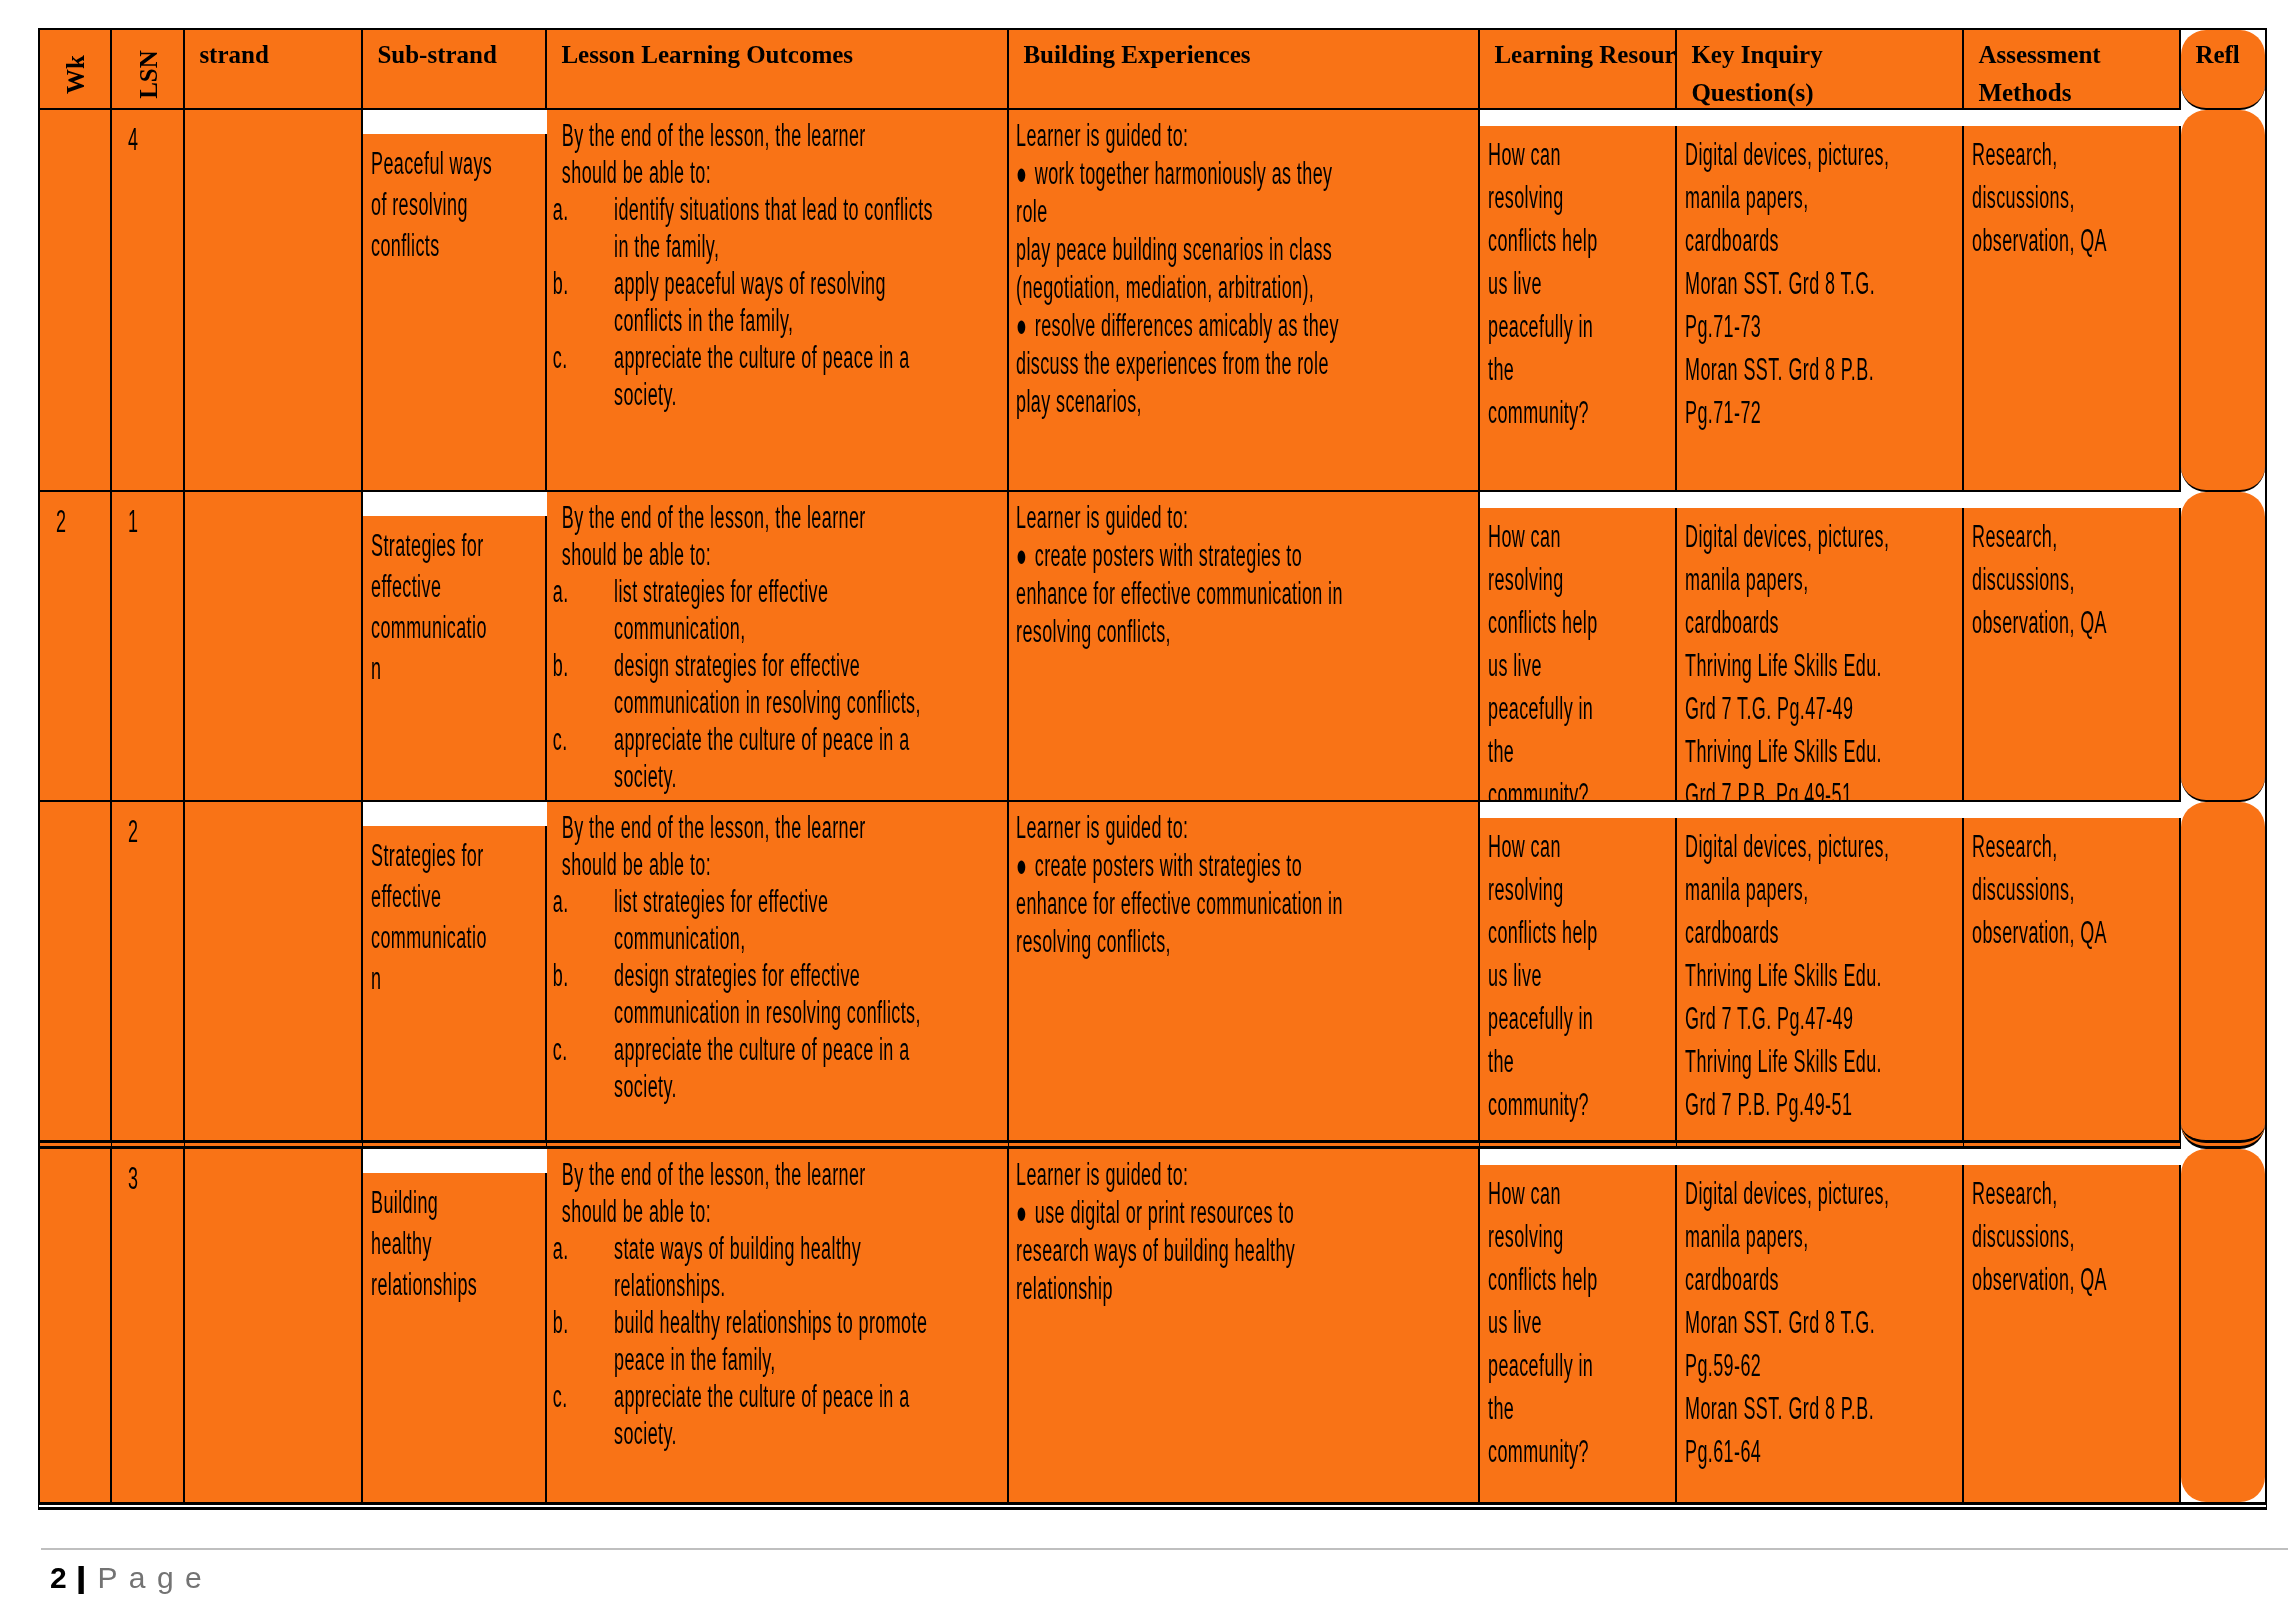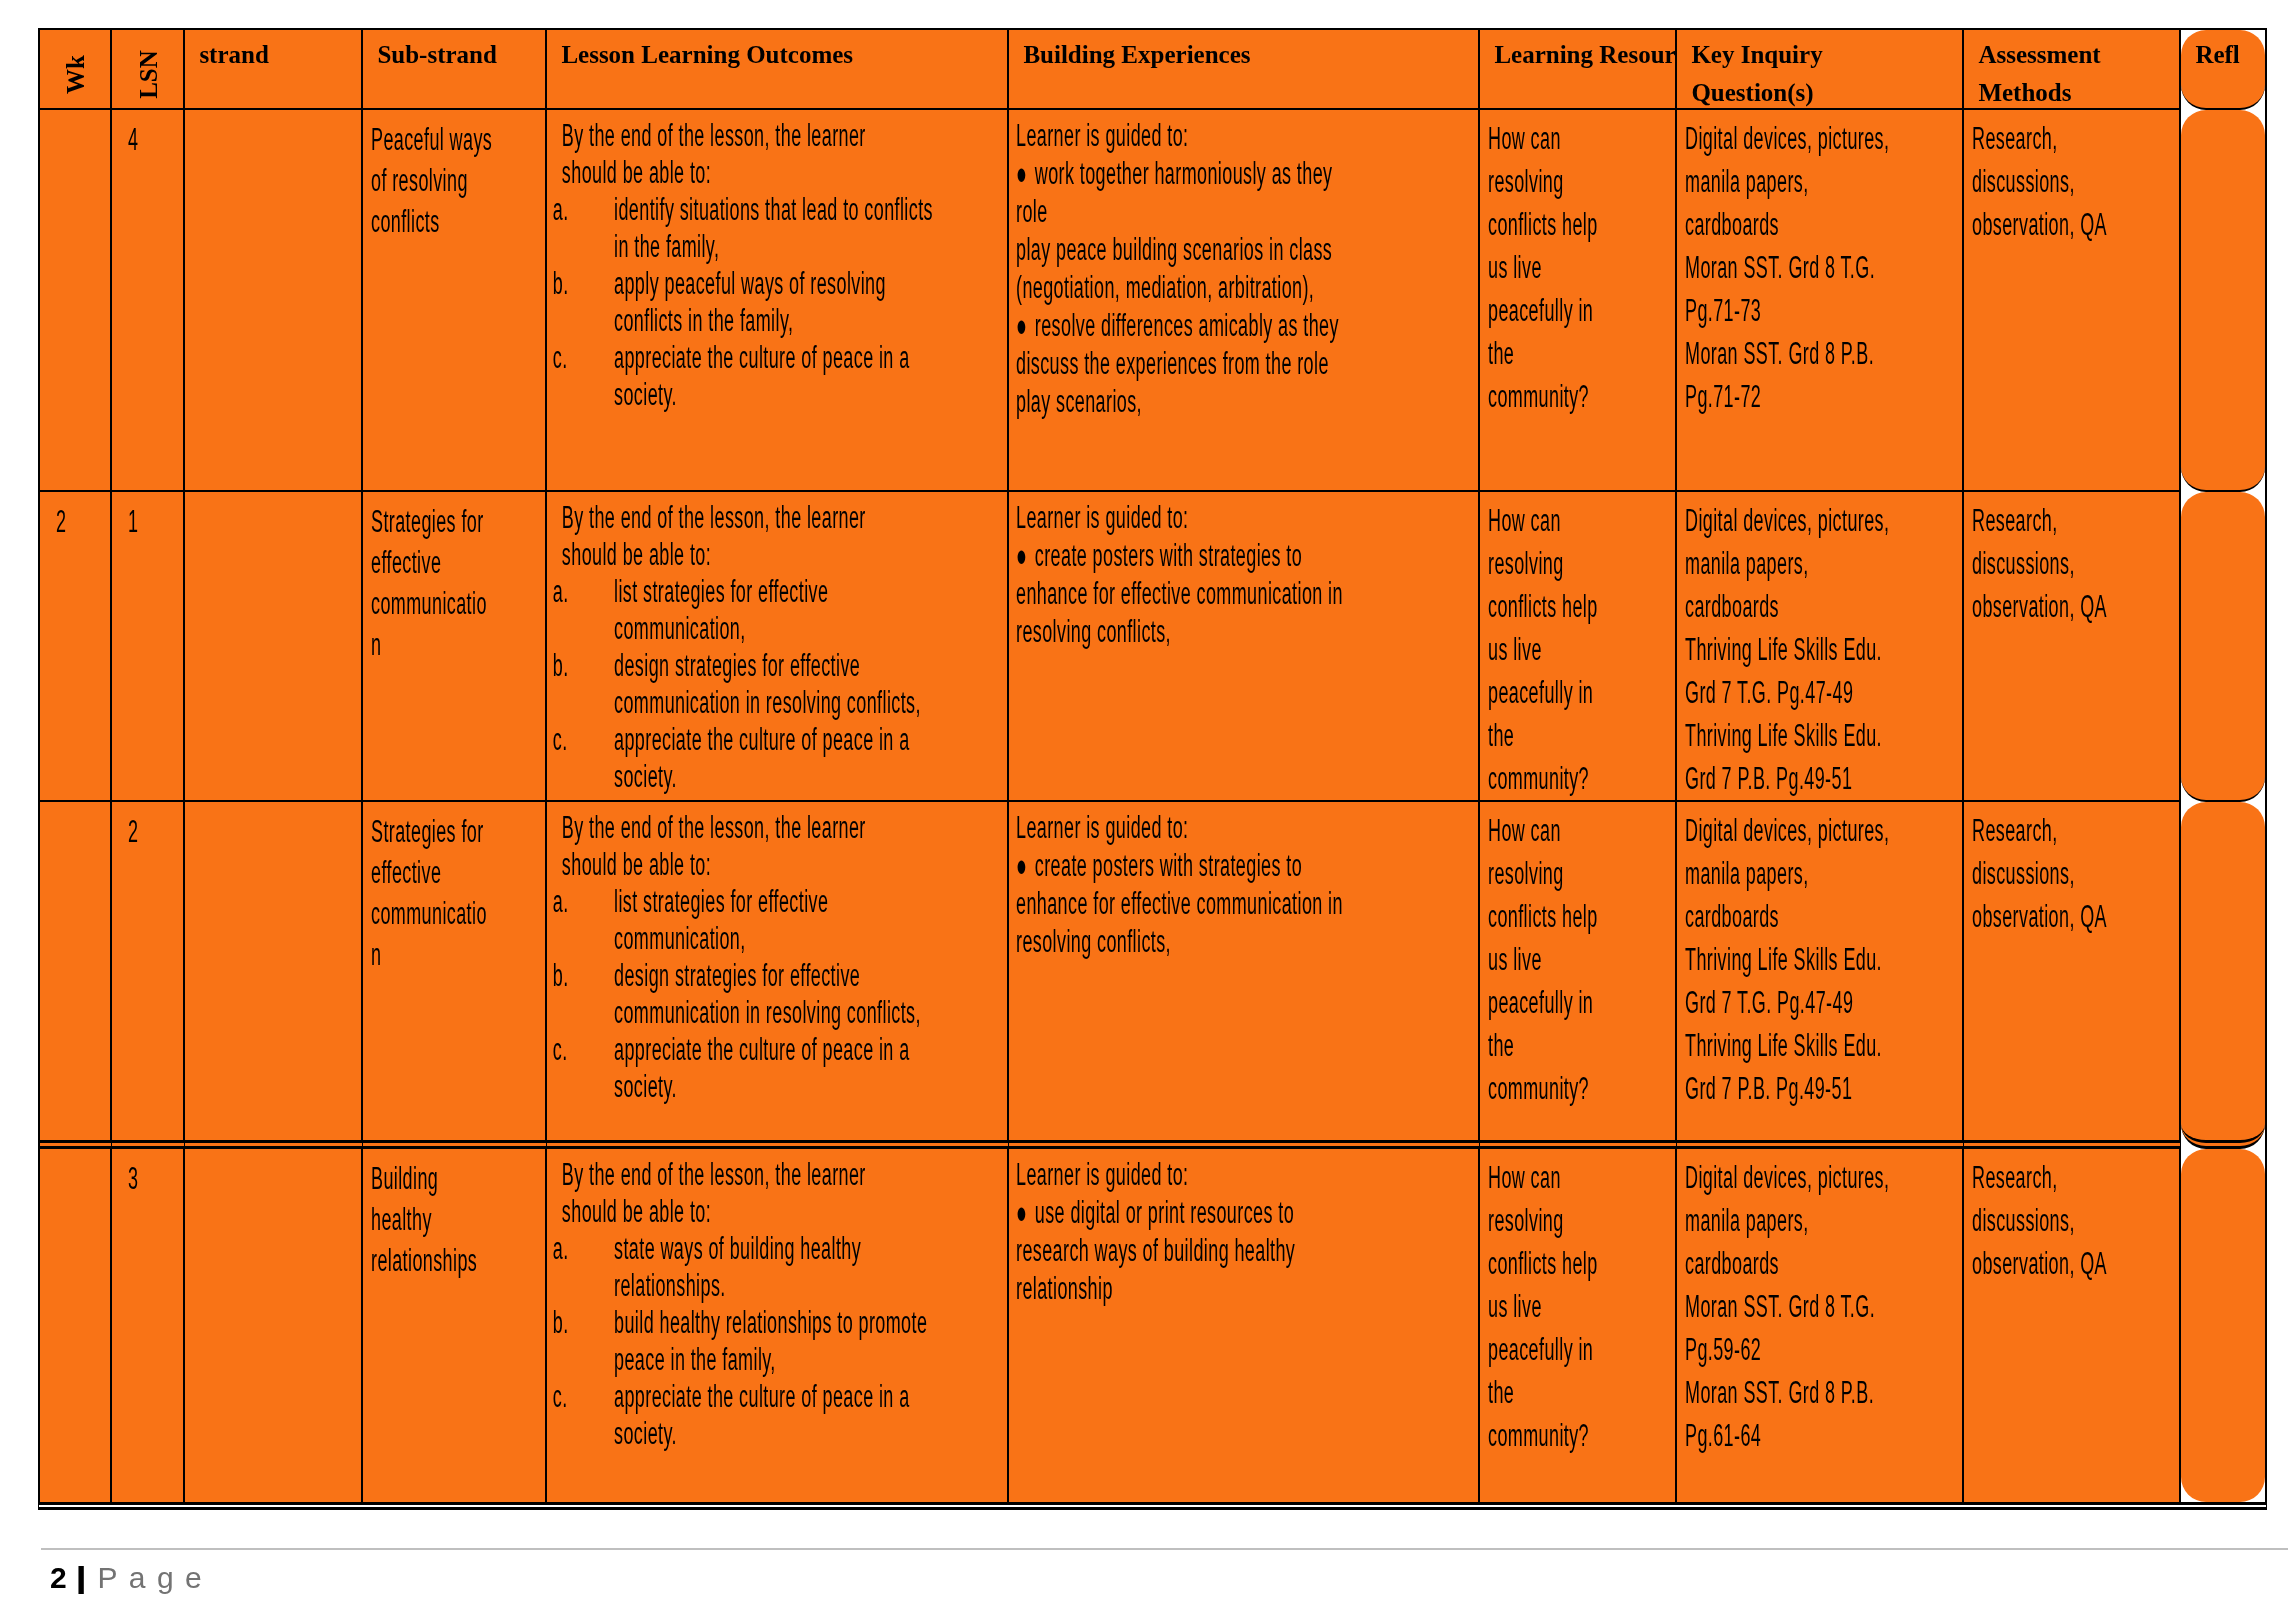--- a/index.html
+++ b/index.html
@@ -35,24 +35,24 @@
   .vtext{
     position:absolute;bottom:18.3px;left:50%;
     transform:translateX(-50%) rotate(-90deg);
     font-family:"Liberation Serif",serif;font-weight:bold;font-size:25px;line-height:29px;
     white-space:nowrap;
   }
 
   
   .c-wk,.c-lsn{padding:9.2px 2.6px 2.6px 15.7px;}
   .c-strand{padding:9.2px 2.6px 2.6px 7.9px;}
-  .c-sub{padding:9.2px 2.6px 2.6px 7.9px;}
+  .c-sub{padding:9.2px 2.6px 2.6px 7.9px;margin-top:24px;}
   .c-llo{padding:7.9px 1.3px 1.3px 5.2px;}
   .c-le{padding:7.9px 1.3px 1.3px 6.5px;}
-  .c-kiq,.c-lr,.c-am{padding:7.9px 1.3px 1.3px 7.9px;}
+  .c-kiq,.c-lr,.c-am{padding:7.9px 1.3px 1.3px 7.9px;margin-top:16px;}
   .c-refl{padding:7.9px 1.3px;}
 
   .ct{
     transform:scaleX(0.58);transform-origin:0 0;
     width:916px;
     font-size:31px;line-height:41px;
     white-space:pre;
     letter-spacing:0.7px;
   }
   .c-llo .ct{line-height:37px;}

